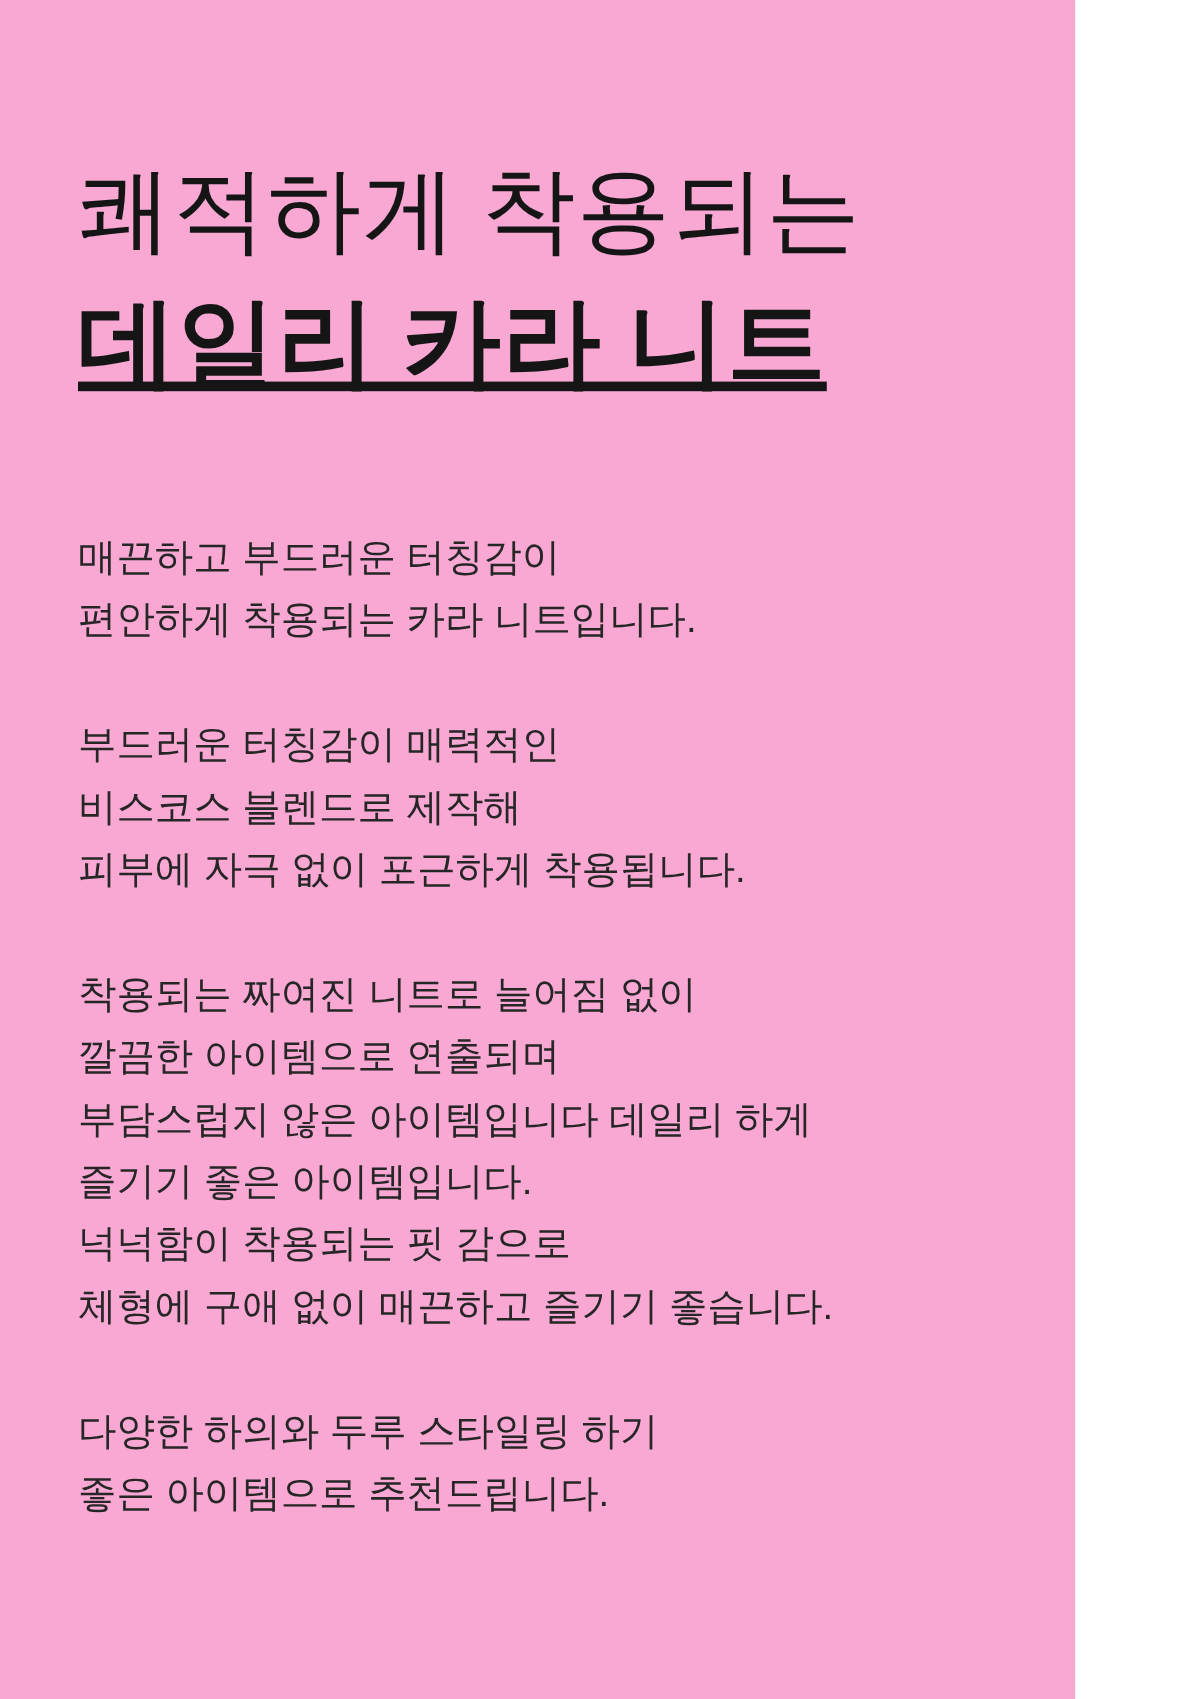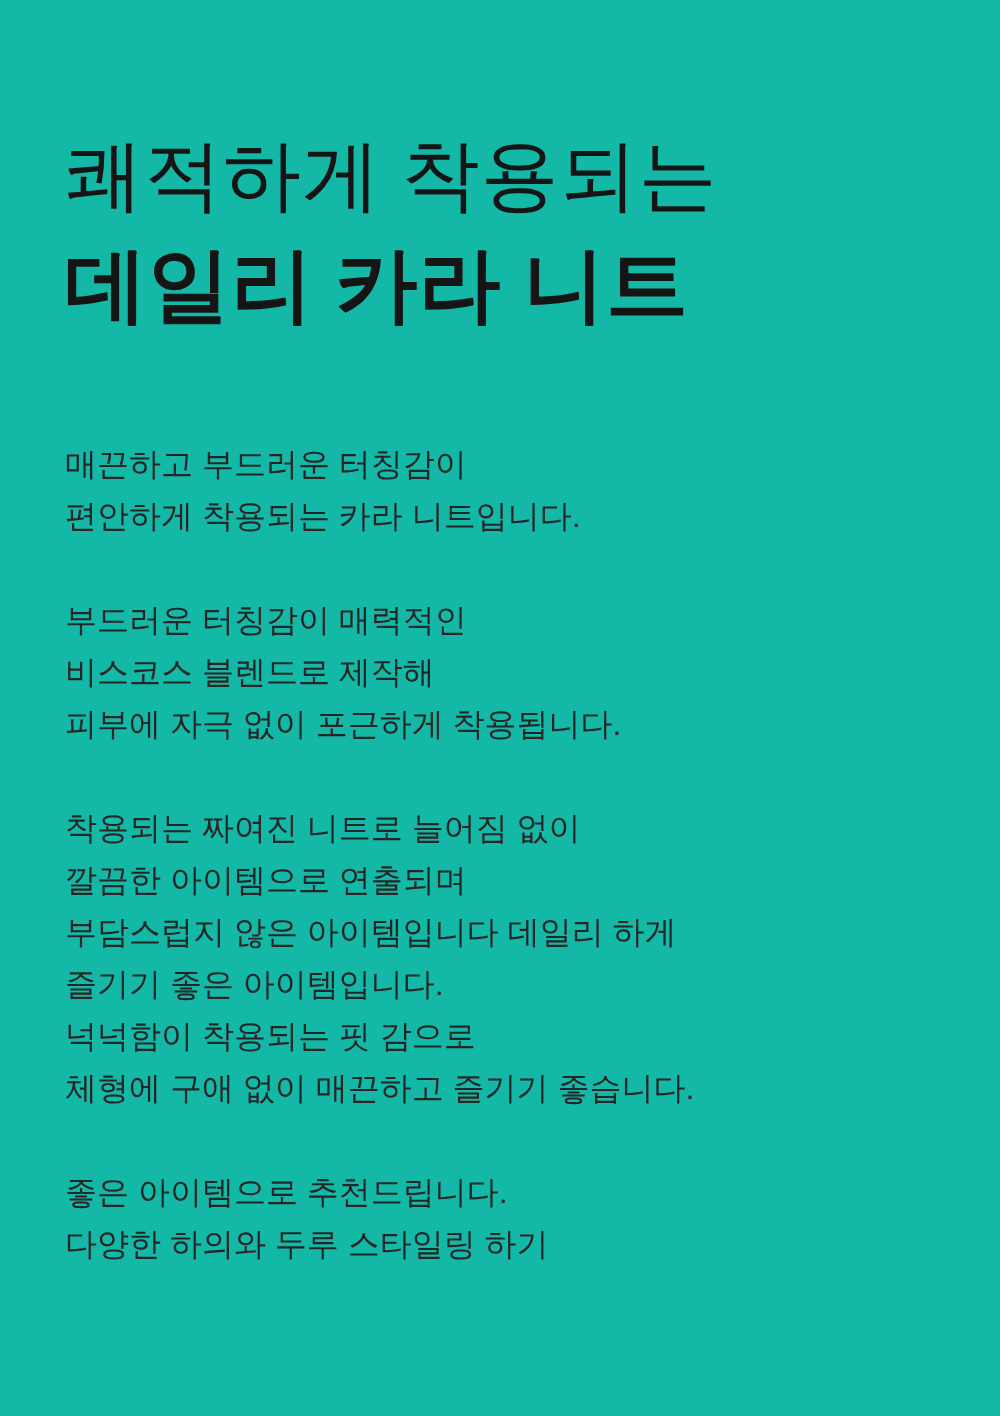--- a/index.html
+++ b/index.html
@@ -2,23 +2,23 @@
 <html><head>
 <meta charset="utf-8">
 <style>
   html, body {
     margin: 0;
     padding: 0;
     background: #ffffff;
   }
   .page {
     position: relative;
-    width: 1000px;
+    width: 896px;
     height: 1416px;
-    background: #14b8a6;
+    background: #f9a8d4;
     overflow: hidden;
     box-sizing: border-box;
     padding: 122px 60px 0 65px;
   }
   .title-block {
     font-family: "Liberation Serif", "DejaVu Serif", serif;
     color: #151515;
     margin: 0 0 96px 0;
   }
   .title-line-1 {
@@ -27,20 +27,21 @@
     line-height: 108px;
     letter-spacing: 1px;
     white-space: nowrap;
   }
   .title-line-2 {
     font-size: 82px;
     font-weight: 700;
     line-height: 112px;
     letter-spacing: 1px;
     white-space: nowrap;
+    text-decoration: underline;
   }
   .description {
     font-family: "Liberation Sans", "DejaVu Sans", sans-serif;
     color: #262626;
     font-size: 32px;
     line-height: 52px;
     font-weight: 400;
   }
   .paragraph {
     margin: 0 0 52px 0;
@@ -78,19 +79,19 @@
     <div class="paragraph">
       <div class="text-line">착용되는 짜여진 니트로 늘어짐 없이</div>
       <div class="text-line">깔끔한 아이템으로 연출되며</div>
       <div class="text-line">부담스럽지 않은 아이템입니다 데일리 하게</div>
       <div class="text-line">즐기기 좋은 아이템입니다.</div>
       <div class="text-line">넉넉함이 착용되는 핏 감으로</div>
       <div class="text-line">체형에 구애 없이 매끈하고 즐기기 좋습니다.</div>
     </div>
 
     <div class="paragraph">
+      <div class="text-line">다양한 하의와 두루 스타일링 하기</div>
       <div class="text-line">좋은 아이템으로 추천드립니다.</div>
-      <div class="text-line">다양한 하의와 두루 스타일링 하기</div>
     </div>
 
   </div>
 
 </div>
 
 </body></html>

